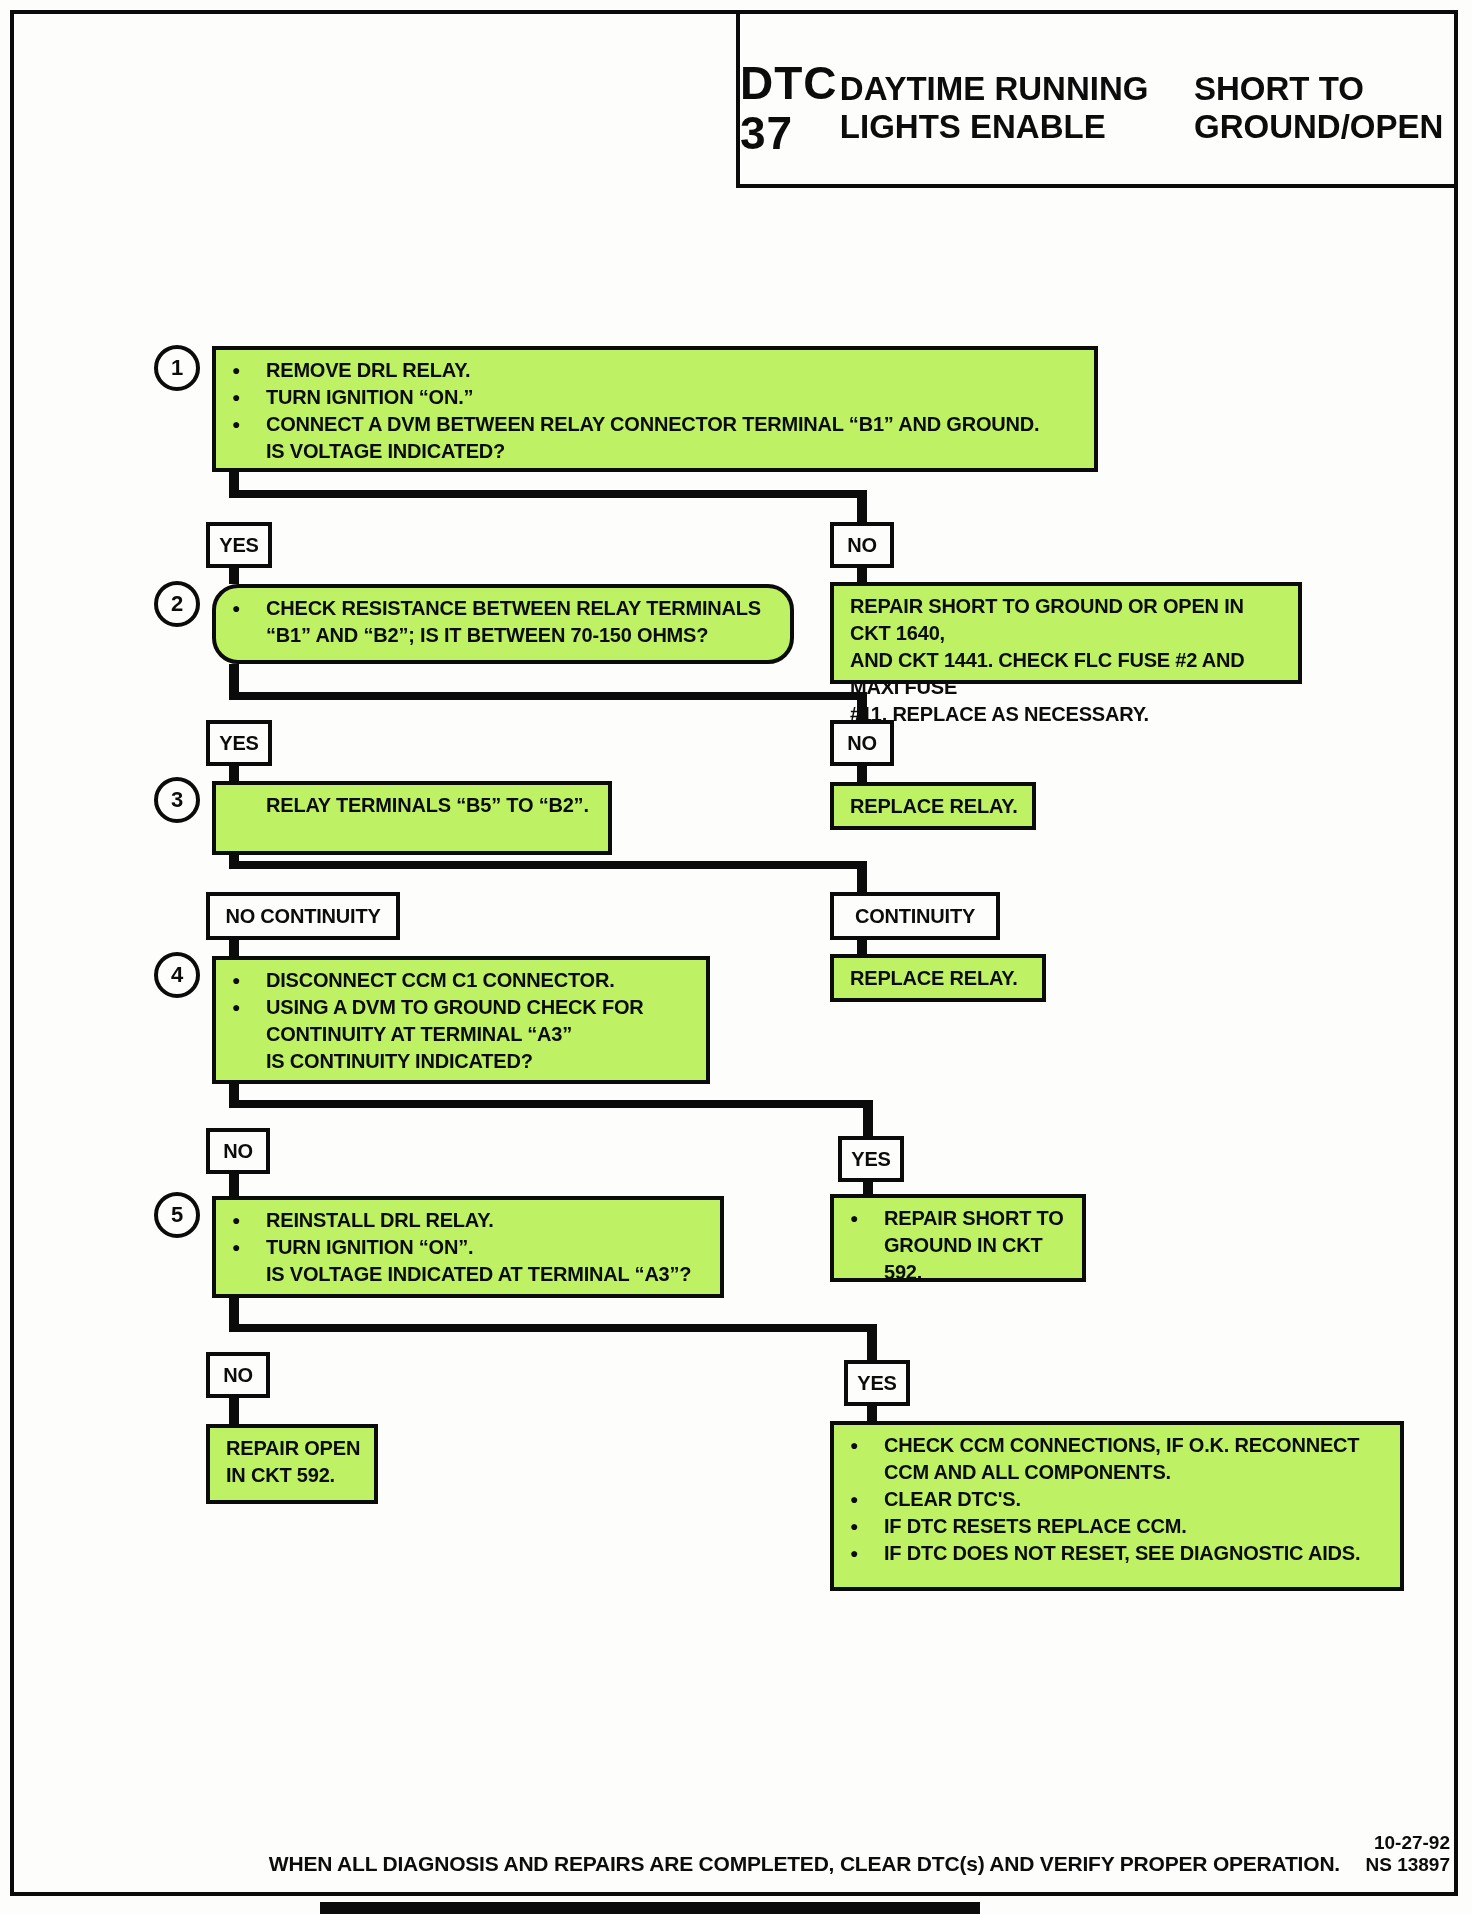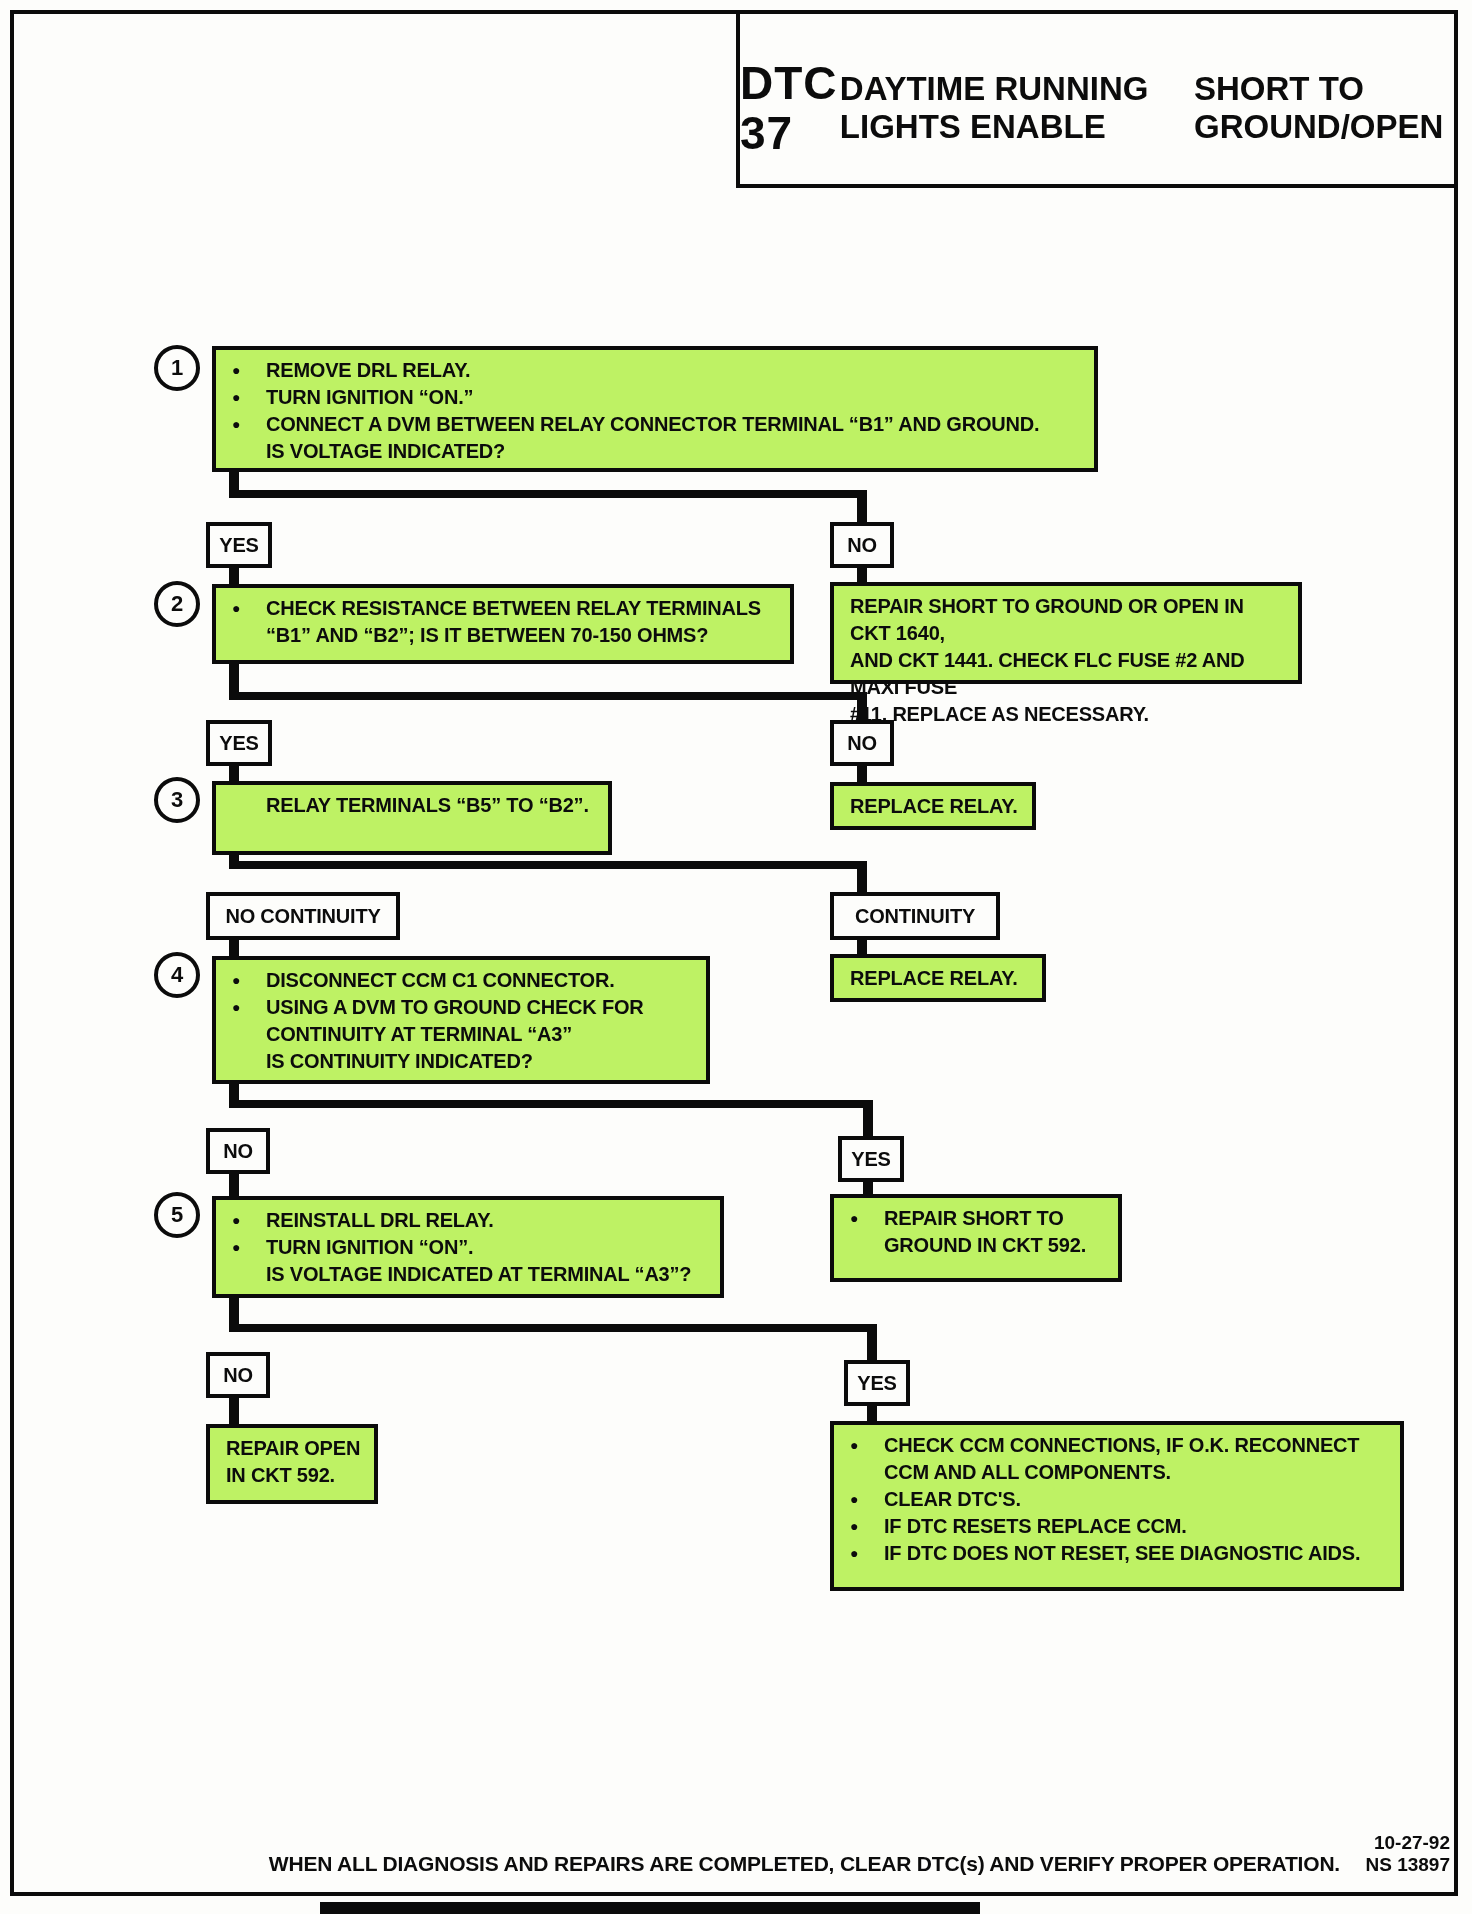--- a/index.html
+++ b/index.html
@@ -110,21 +110,21 @@
   <div class="abs tag" style="left:830px;top:522px;width:64px;height:46px;">
     <span>NO</span>
   </div>
 
   <div class="abs v" style="left:229px;top:568px;height:16px;"></div>
   <div class="abs v" style="left:857px;top:568px;height:14px;"></div>
 
   <div class="abs circle" style="left:154px;top:581px;">
     <span>2</span>
   </div>
-  <div class="abs box" style="left:212px;top:584px;width:582px;height:80px;">
+  <div class="abs box" style="left:212px;top:584px;width:582px;height:80px;border-radius:26px;">
     <div class="ln li">
         <span>CHECK RESISTANCE BETWEEN RELAY TERMINALS</span>
       </div>
     <div class="ln cont">
         <span>“B1” AND “B2”; IS IT BETWEEN 70-150 OHMS?</span>
       </div>
   </div>
   <div class="abs box" style="left:830px;top:582px;width:472px;height:102px;">
     <div class="ln flush">
         <span>REPAIR SHORT TO GROUND OR OPEN IN CKT 1640,</span>
@@ -210,21 +210,21 @@
   <div class="abs tag" style="left:206px;top:1128px;width:64px;height:46px;">
     <span>NO</span>
   </div>
   <div class="abs tag" style="left:838px;top:1136px;width:66px;height:46px;">
     <span>YES</span>
   </div>
 
   <div class="abs v" style="left:229px;top:1174px;height:22px;"></div>
   <div class="abs v" style="left:863px;top:1182px;height:12px;"></div>
 
-  <div class="abs box" style="left:830px;top:1194px;width:292px;height:88px;">
+  <div class="abs box" style="left:830px;top:1194px;width:256px;height:88px;">
     <div class="ln li">
         <span>REPAIR SHORT TO</span>
       </div>
     <div class="ln cont">
         <span>GROUND IN CKT 592.</span>
       </div>
   </div>
 
   <div class="abs circle" style="left:154px;top:1192px;">
     <span>5</span>

